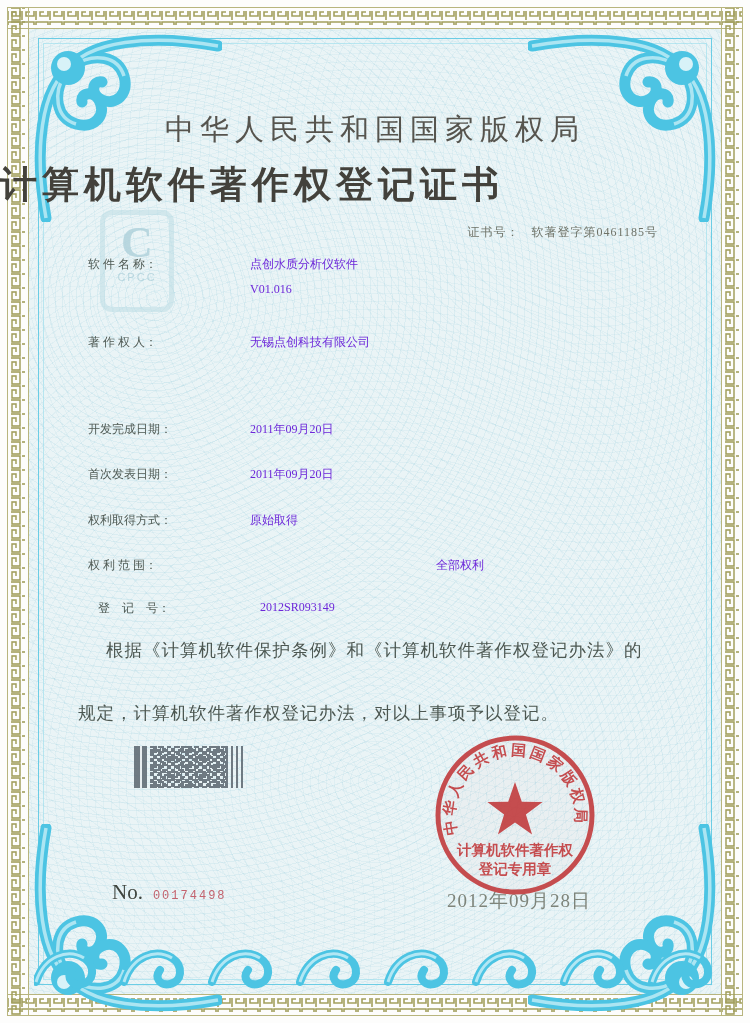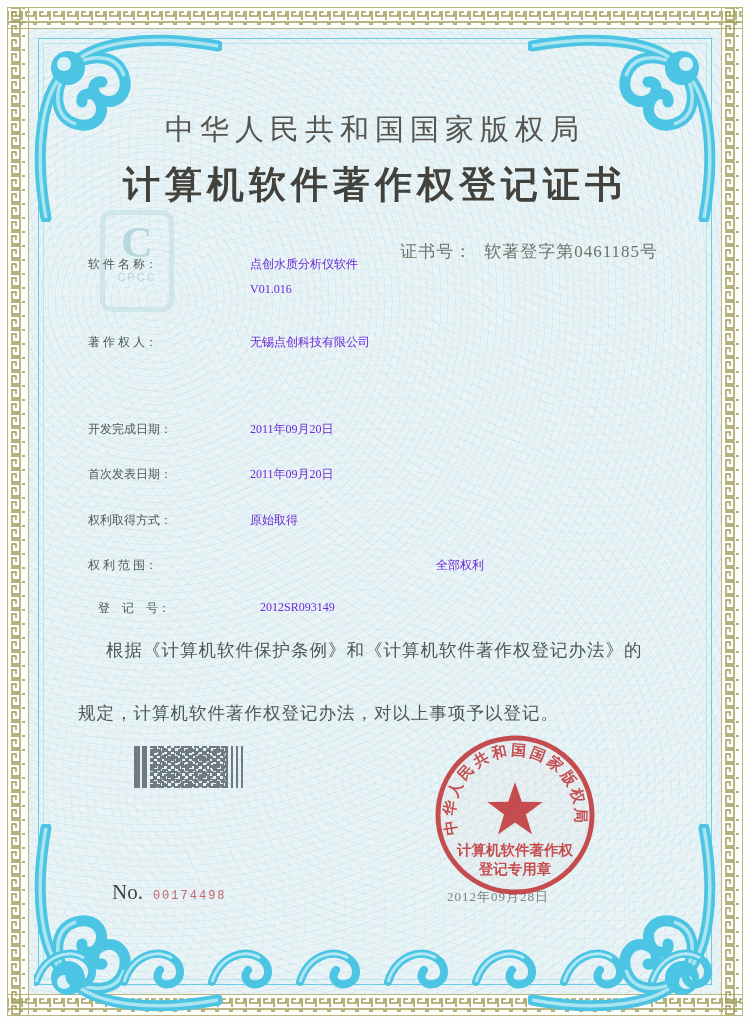--- a/index.html
+++ b/index.html
@@ -50,26 +50,26 @@
     color:rgba(172,208,218,.8); text-align:center;
   }
   .watermark .wm-c{font-size:44px; line-height:56px; font-weight:bold;}
   .watermark .wm-t{font-size:11px; letter-spacing:2px; font-family:"Liberation Sans",sans-serif;}
   
   .authority{
     position:absolute; left:0; top:110px; width:750px; text-align:center;
     font-size:29px; letter-spacing:6px; color:#56544e; font-weight:500;
   }
   .cert-title{
-    position:absolute; left:0; top:160px; width:750px; text-align:center;
+    position:absolute; left:0; top:160px; width:750px; 
     font-size:37px; font-weight:bold; letter-spacing:5px; color:#43413b;
   }
   .cert-no{
-    position:absolute; right:92px; top:240px;
-    font-size:17px; color:#6e7267; letter-spacing:1px;
+    position:absolute; right:92px; top:224px;
+    font-size:12px; color:#6e7267; letter-spacing:1px;
   }
   .cert-no .lbl{margin-right:12px;}
   .field-row{position:absolute; left:88px; font-size:12px; color:#4f5a54;}
   .field-row .value{position:absolute; left:162px; width:420px; color:#6d28d9; white-space:nowrap;}
   .statement{position:absolute; left:78px; width:600px; font-size:17.5px; color:#4c5751; letter-spacing:1px;}
   .statement.l1{padding-left:28px;}
   
   .barcode{
     position:absolute; left:134px; top:746px; width:112px; height:42px;
     display:flex; opacity:.88;
@@ -82,21 +82,21 @@
       repeating-conic-gradient(from 90deg,#5f6a73 0% 25%, transparent 0% 50%) 3px 2px/9px 7px;}
   .bc-right{width:20px; height:100%;
     background:repeating-linear-gradient(90deg,#5f6a73 0 2px,transparent 2px 5px);}
   
   .serial{position:absolute; left:112px; top:880px; font-size:21px; color:#3f453f;}
   .serial .num{
     font-family:"Liberation Mono","DejaVu Sans Mono",monospace;
     font-size:12px; color:#c2636e; letter-spacing:2px; margin-left:10px;
   }
   .stamp-date{
-    position:absolute; left:447px; top:888px; font-size:13px;
+    position:absolute; left:447px; top:888px; font-size:19px;
     color:#7e847a; letter-spacing:1px; z-index:3;
   }
   .stamp{position:absolute; left:431px; top:731px; z-index:4; opacity:.9;}
   .stamp text{font-family:"Liberation Serif","DejaVu Serif",serif; font-weight:bold;}
 </style>
 </head>
 <body>
 
 <div class="page">
 

